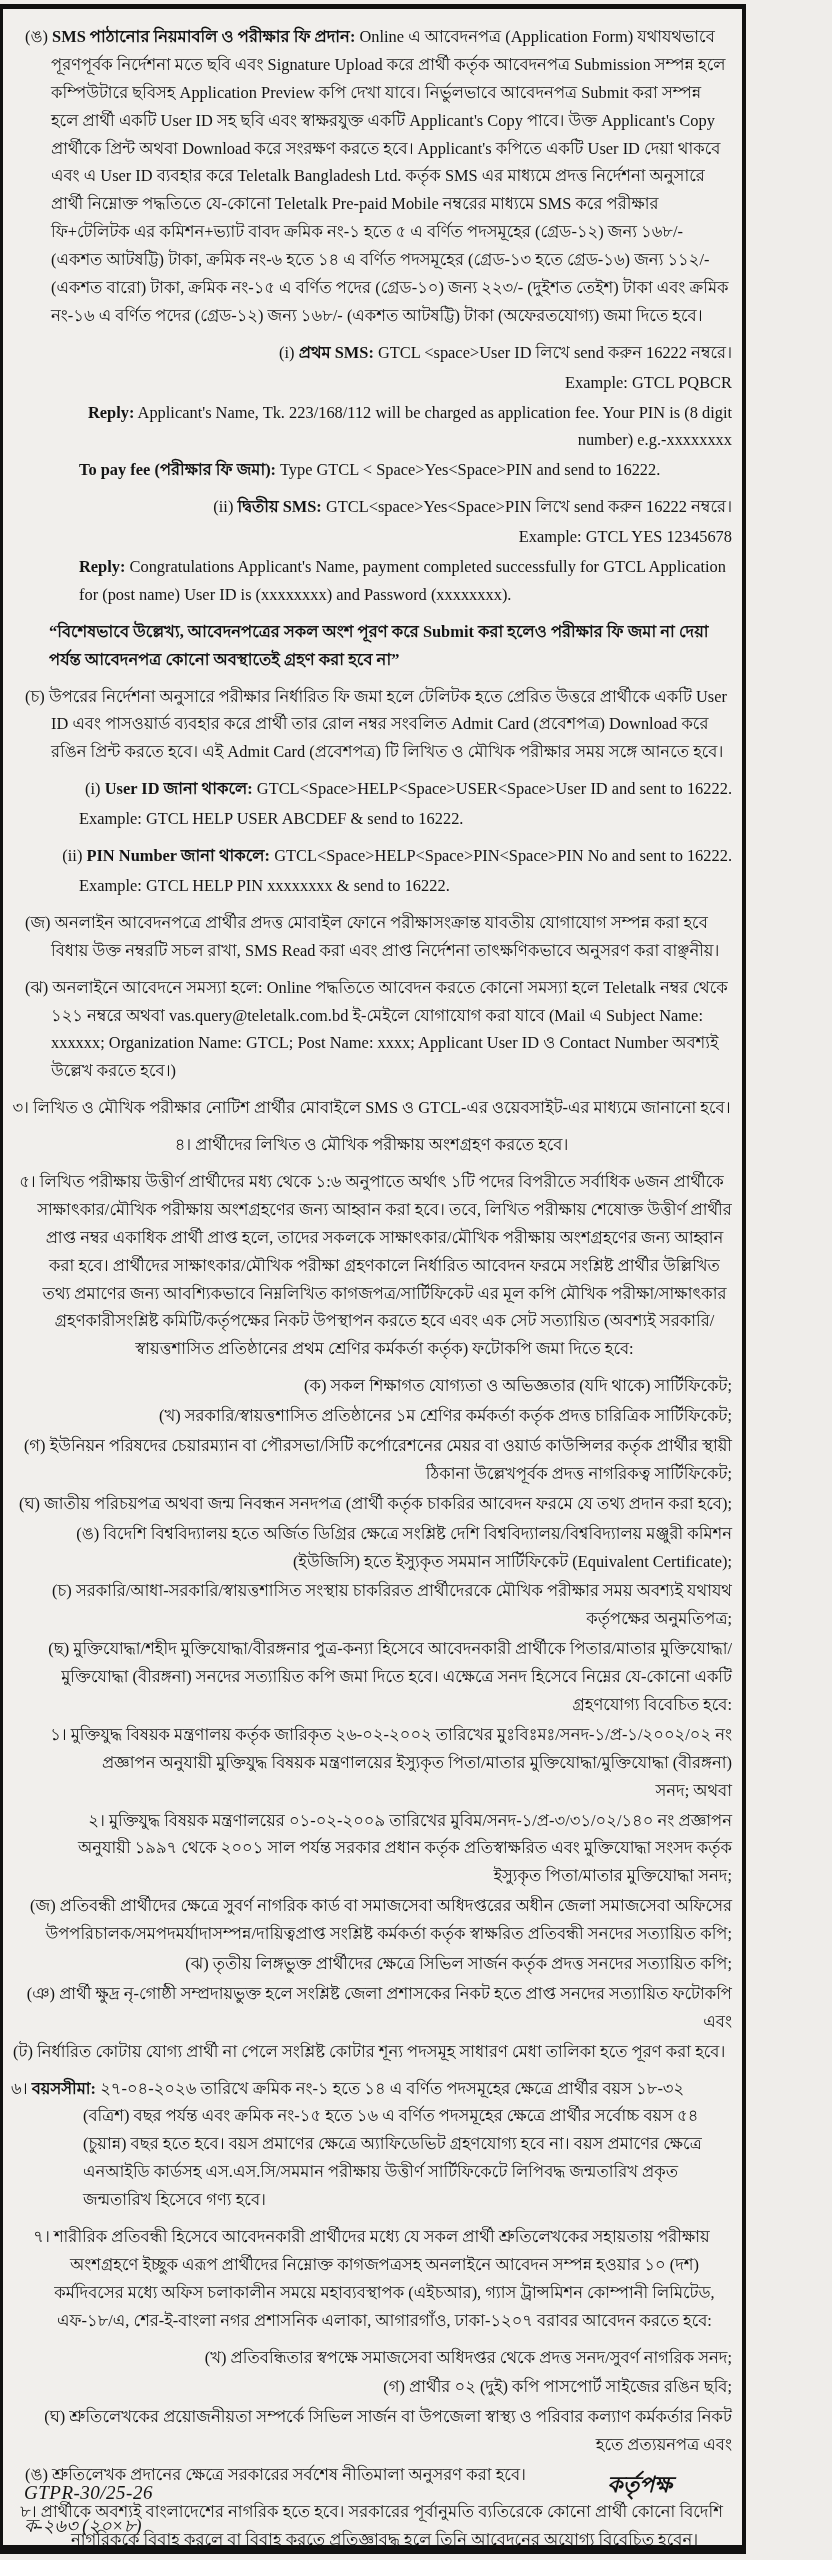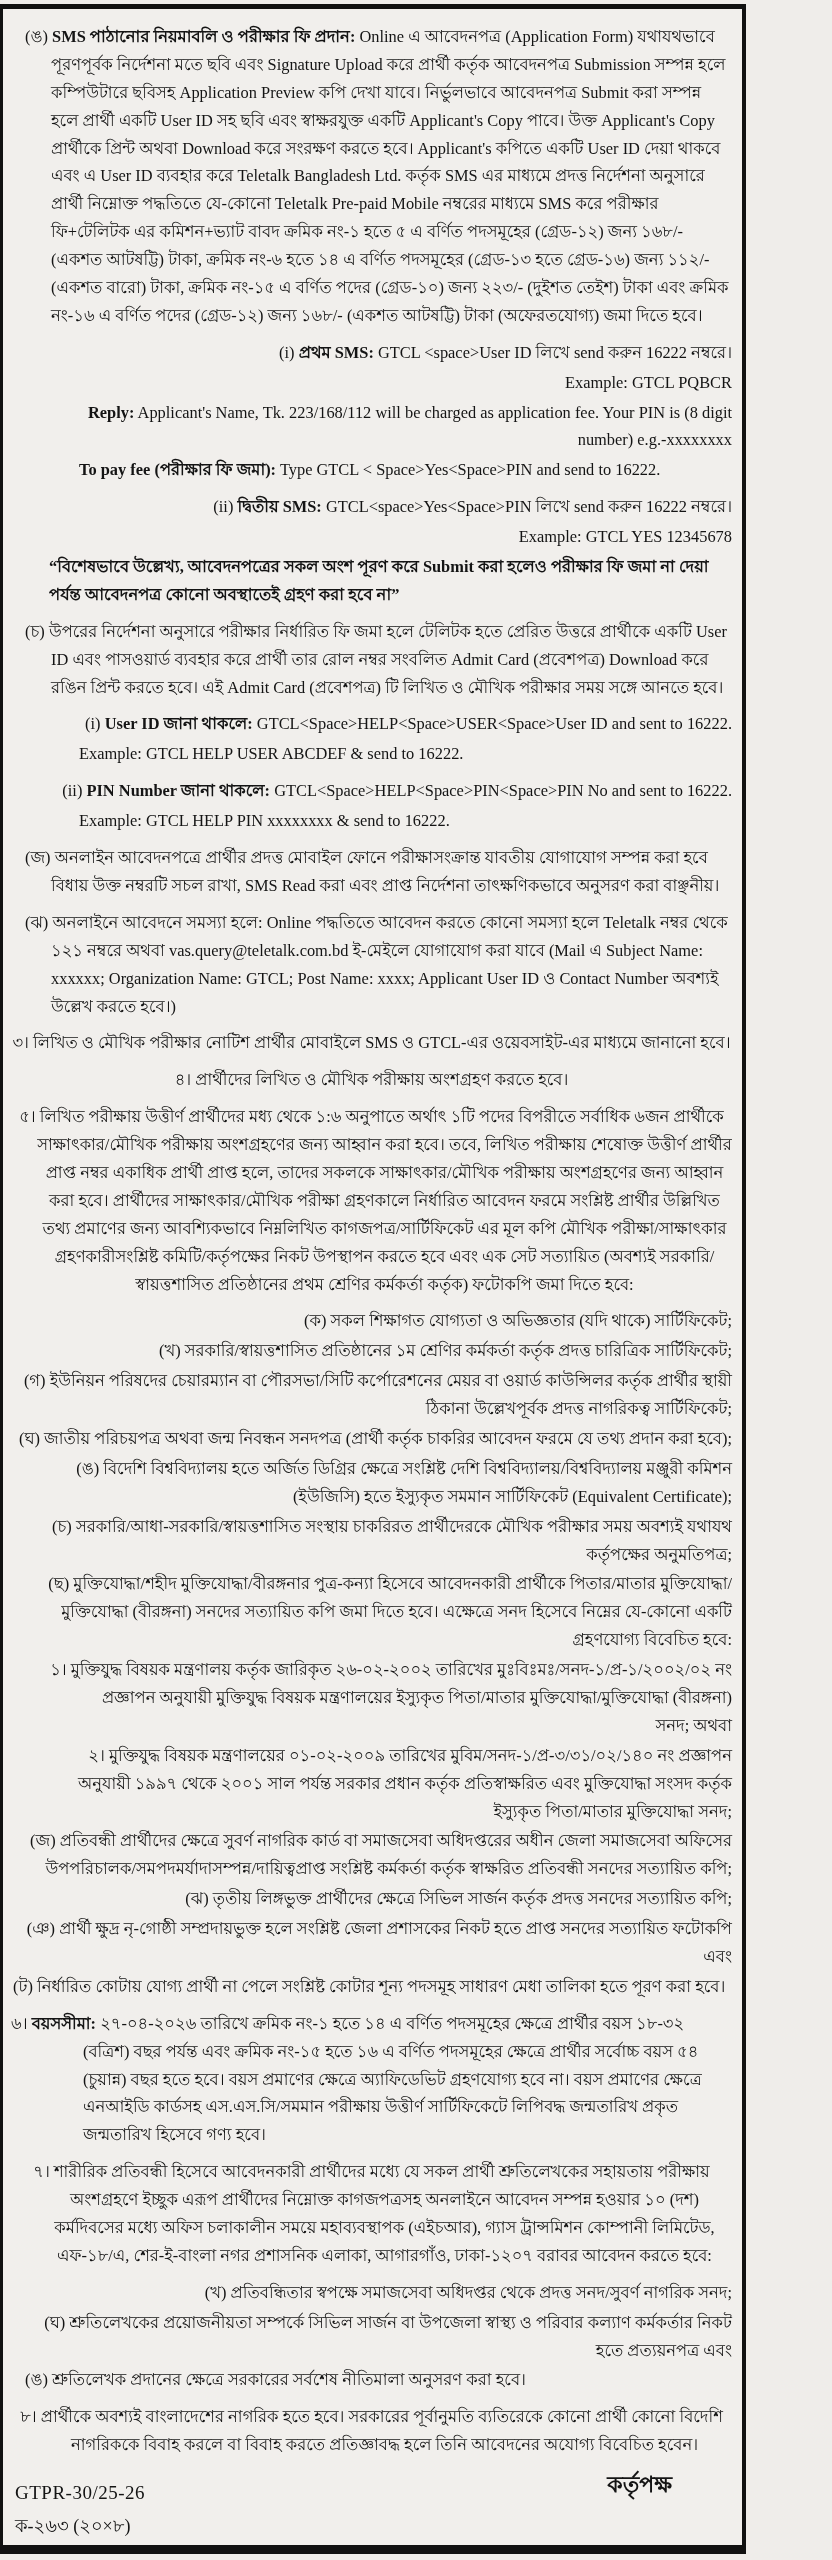--- a/index.html
+++ b/index.html
@@ -43,21 +43,21 @@
   .subk{margin-left:2px;padding-left:28px;text-indent:-28px;}
   
   .subnum{margin-left:32px;padding-left:28px;text-indent:-28px;}
   
   .subk7{margin-left:14px;padding-left:28px;text-indent:-28px;}
   
   .age{padding-left:72px;text-indent:-72px;}
   .mk{white-space:nowrap;}
   b.lead{font-weight:bold;}
   .footer{
-    position:absolute;left:12px;right:14px;bottom:2px;
+    position:absolute;left:21px;right:14px;bottom:2px;font-style:italic;
   }
   .footer-row{
     display:flex;justify-content:space-between;align-items:flex-end;
   }
   .print-ref{font-size:19px;letter-spacing:.5px;}
   .authority{font-size:22px;font-weight:bold;padding-right:56px;}
   .press-code{font-size:18px;margin-top:8px;}
 </style>
 </head>
 <body>
@@ -73,20 +73,21 @@
       <div class="block ex tight">  <span class="txt">Example: GTCL PQBCR</span></div>
 
       <div class="block ex tight"> <b class="lead">Reply:</b> <span class="txt">Applicant's Name, Tk. 223/168/112 will be charged as application fee. Your PIN is (8 digit number) e.g.-xxxxxxxx</span></div>
 
       <div class="block ex"> <b class="lead">To pay fee (পরীক্ষার ফি জমা):</b> <span class="txt">Type GTCL &lt; Space&gt;Yes&lt;Space&gt;PIN and send to 16222.</span></div>
 
       <div class="block sub tight"><span class="mk">(ii)</span> <b class="lead">দ্বিতীয় SMS:</b> <span class="txt">GTCL&lt;space&gt;Yes&lt;Space&gt;PIN লিখে send করুন 16222 নম্বরে।</span></div>
 
       <div class="block ex tight">  <span class="txt">Example: GTCL YES 12345678</span></div>
 
+      <div class="block ex"> <b class="lead">Reply:</b> <span class="txt">Congratulations Applicant's Name, payment completed successfully for GTCL Application for (post name) User ID is (xxxxxxxx) and Password (xxxxxxxx).</span></div>
 
       <div class="block note">  <span class="txt">“বিশেষভাবে উল্লেখ্য, আবেদনপত্রের সকল অংশ পূরণ করে Submit করা হলেও পরীক্ষার ফি জমা না দেয়া পর্যন্ত আবেদনপত্র কোনো অবস্থাতেই গ্রহণ করা হবে না”</span></div>
 
       <div class="block itemL"><span class="mk">(চ)</span>  <span class="txt">উপরের নির্দেশনা অনুসারে পরীক্ষার নির্ধারিত ফি জমা হলে টেলিটক হতে প্রেরিত উত্তরে প্রার্থীকে একটি User ID এবং পাসওয়ার্ড ব্যবহার করে প্রার্থী তার রোল নম্বর সংবলিত Admit Card (প্রবেশপত্র) Download করে রঙিন প্রিন্ট করতে হবে। এই Admit Card (প্রবেশপত্র) টি লিখিত ও মৌখিক পরীক্ষার সময় সঙ্গে আনতে হবে।</span></div>
 
 
       <div class="block sub tight"><span class="mk">(i)</span> <b class="lead">User ID জানা থাকলে:</b> <span class="txt">GTCL&lt;Space&gt;HELP&lt;Space&gt;USER&lt;Space&gt;User ID and sent to 16222.</span></div>
 
       <div class="block ex">  <span class="txt">Example: GTCL HELP USER ABCDEF &amp; send to 16222.</span></div>
 
@@ -130,20 +131,21 @@
 
       <div class="block subk"><span class="mk">(ট)</span>  <span class="txt">নির্ধারিত কোটায় যোগ্য প্রার্থী না পেলে সংশ্লিষ্ট কোটার শূন্য পদসমূহ সাধারণ মেধা তালিকা হতে পূরণ করা হবে।</span></div>
 
       <div class="block age"><span class="mk">৬।</span> <b class="lead">বয়সসীমা:</b> <span class="txt">২৭-০৪-২০২৬ তারিখে ক্রমিক নং-১ হতে ১৪ এ বর্ণিত পদসমূহের ক্ষেত্রে প্রার্থীর বয়স ১৮-৩২ (বত্রিশ) বছর পর্যন্ত এবং ক্রমিক নং-১৫ হতে ১৬ এ বর্ণিত পদসমূহের ক্ষেত্রে প্রার্থীর সর্বোচ্চ বয়স ৫৪ (চুয়ান্ন) বছর হতে হবে। বয়স প্রমাণের ক্ষেত্রে অ্যাফিডেভিট গ্রহণযোগ্য হবে না। বয়স প্রমাণের ক্ষেত্রে এনআইডি কার্ডসহ এস.এস.সি/সমমান পরীক্ষায় উত্তীর্ণ সার্টিফিকেটে লিপিবদ্ধ জন্মতারিখ প্রকৃত জন্মতারিখ হিসেবে গণ্য হবে।</span></div>
 
       <div class="block item"><span class="mk">৭।</span>  <span class="txt">শারীরিক প্রতিবন্ধী হিসেবে আবেদনকারী প্রার্থীদের মধ্যে যে সকল প্রার্থী শ্রুতিলেখকের সহায়তায় পরীক্ষায় অংশগ্রহণে ইচ্ছুক এরূপ প্রার্থীদের নিম্নোক্ত কাগজপত্রসহ অনলাইনে আবেদন সম্পন্ন হওয়ার ১০ (দশ) কর্মদিবসের মধ্যে অফিস চলাকালীন সময়ে মহাব্যবস্থাপক (এইচআর), গ্যাস ট্রান্সমিশন কোম্পানী লিমিটেড, এফ-১৮/এ, শের-ই-বাংলা নগর প্রশাসনিক এলাকা, আগারগাঁও, ঢাকা-১২০৭ বরাবর আবেদন করতে হবে:</span></div>
 
 
       <div class="block subk7 tight"><span class="mk">(খ)</span>  <span class="txt">প্রতিবন্ধিতার স্বপক্ষে সমাজসেবা অধিদপ্তর থেকে প্রদত্ত সনদ/সুবর্ণ নাগরিক সনদ;</span></div>
 
+      <div class="block subk7 tight"><span class="mk">(গ)</span>  <span class="txt">প্রার্থীর ০২ (দুই) কপি পাসপোর্ট সাইজের রঙিন ছবি;</span></div>
 
       <div class="block subk7 tight"><span class="mk">(ঘ)</span>  <span class="txt">শ্রুতিলেখকের প্রয়োজনীয়তা সম্পর্কে সিভিল সার্জন বা উপজেলা স্বাস্থ্য ও পরিবার কল্যাণ কর্মকর্তার নিকট হতে প্রত্যয়নপত্র এবং</span></div>
 
       <div class="block subk7"><span class="mk">(ঙ)</span>  <span class="txt">শ্রুতিলেখক প্রদানের ক্ষেত্রে সরকারের সর্বশেষ নীতিমালা অনুসরণ করা হবে।</span></div>
 
       <div class="block item"><span class="mk">৮।</span>  <span class="txt">প্রার্থীকে অবশ্যই বাংলাদেশের নাগরিক হতে হবে। সরকারের পূর্বানুমতি ব্যতিরেকে কোনো প্রার্থী কোনো বিদেশি নাগরিককে বিবাহ করলে বা বিবাহ করতে প্রতিজ্ঞাবদ্ধ হলে তিনি আবেদনের অযোগ্য বিবেচিত হবেন।</span></div>
 
     </div>
 
   <div class="footer">

